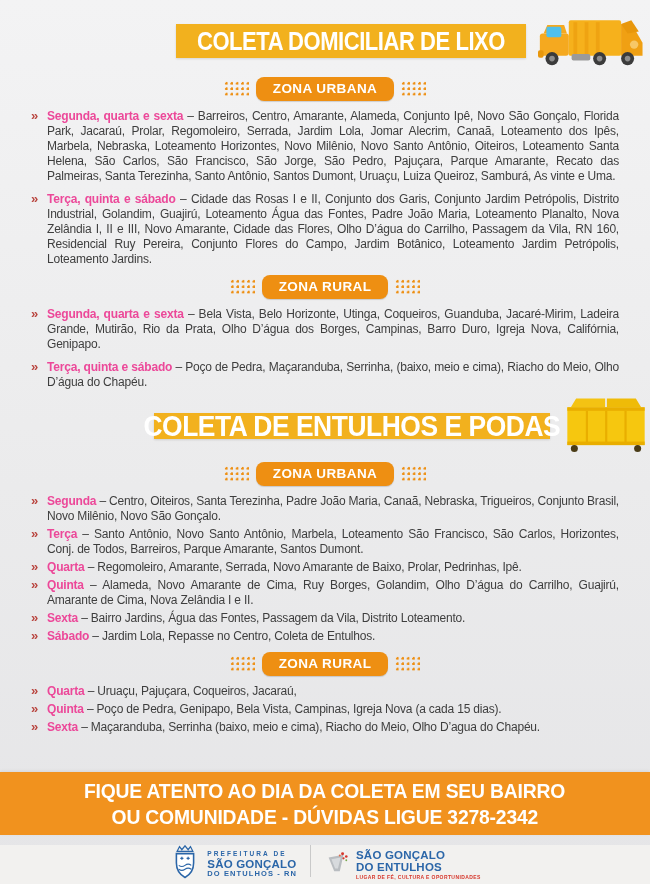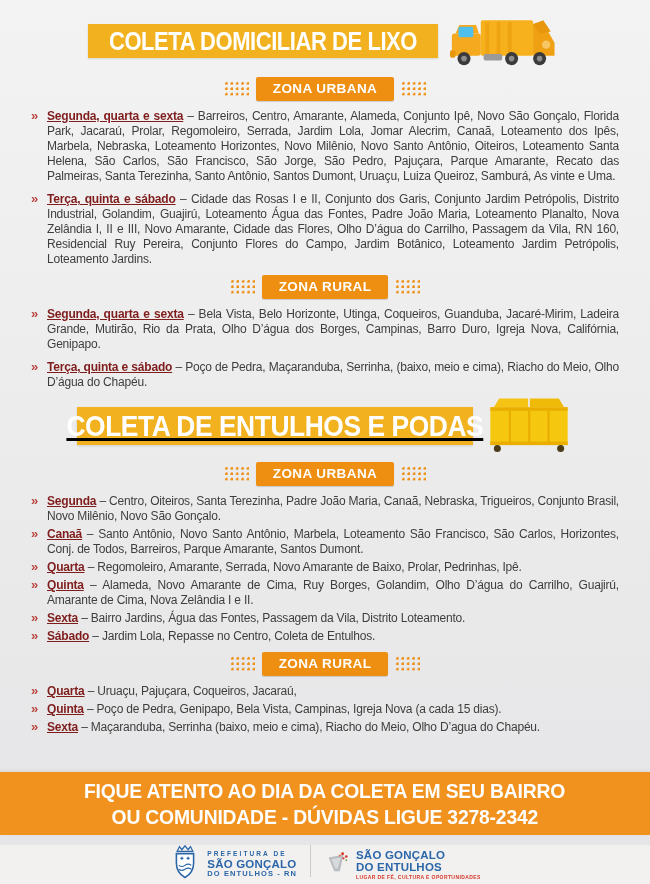--- a/index.html
+++ b/index.html
@@ -6,48 +6,48 @@
   html,body { width:650px; height:884px; }
   body {
     font-family:"Liberation Sans", sans-serif;
     background:linear-gradient(180deg,#f3f3f4 0%,#ebebec 55%,#e5e5e7 100%);
     overflow:hidden;
   }
   .page { position:relative; width:650px; height:884px; }
   .content { position:absolute; top:0; left:0; right:0; bottom:112px; overflow:hidden; padding-top:13px; }
 
   
-  .header-row { display:flex; align-items:center; justify-content:center; gap:12px; height:56px; }
+  .header-row { display:flex; align-items:center; justify-content:flex-end; gap:12px; height:56px; }
   .banner { background:#F2B11E; display:flex; align-items:center; justify-content:center; box-shadow:0 1px 2px rgba(0,0,0,.12); }
   .banner-1 { width:350px; height:34px; }
-  .banner-2 { width:396px; height:38px;text-decoration:underline; }
+  .banner-2 { width:396px; height:26px; }
   .banner-text { color:#fff; font-weight:700; white-space:nowrap; transform:scaleX(.88); letter-spacing:-.5px; }
   .banner-1 .banner-text { font-size:25px; }
   .banner-2 .banner-text { font-size:30px; }
 
   
   .badge-row { display:flex; align-items:center; justify-content:center; gap:7px; margin:8px 0; }
   .dots {
     width:25px; height:17px;
     background-image:radial-gradient(circle at 2.5px 2.5px, #EE8F12 1.25px, transparent 1.55px);
     background-size:5.4px 5.4px;
   }
   .badge {
     background:#EE8F12; color:#fff; font-weight:700; font-size:13.5px;
-    padding:4px 17px 5px; border-radius:2px; letter-spacing:.4px; white-space:nowrap;
+    padding:4px 17px 5px; border-radius:8px; letter-spacing:.4px; white-space:nowrap;
     box-shadow:0 1px 1px rgba(0,0,0,.15);
   }
 
   
   .list { margin:0 31px; }
   .item { position:relative; padding-left:16px; text-align:justify; font-size:12px; line-height:15px; color:#3E3E3E; letter-spacing:-.2px; }
   .list-loose .item { margin-bottom:8px; }
   .list-tight .item { margin-bottom:3px; }
   .chev { position:absolute; left:0; top:-1px; font-size:13px; font-weight:700; color:#B9453F; }
-  .day { font-weight:700; color:#7f1d1d;text-decoration:underline; }
+  .day { font-weight:700; color:#ec4899; }
 
   .mt6 { margin-top:6px; }
 
   
   .footer-band {
     position:absolute; left:0; right:0; bottom:49px; height:63px; background:#F1921E;
     display:flex; flex-direction:column; align-items:center; justify-content:center;
     box-shadow:0 -1px 3px rgba(0,0,0,.08);
   }
   .footer-line { color:#fff; font-weight:700; font-size:21px; line-height:26px; letter-spacing:-.2px; transform:scaleX(.92); white-space:nowrap; }
@@ -166,21 +166,21 @@
     </div>
 
     <div class="list list-tight">
       <div class="item">
         <span class="chev">»</span>
         <span class="day">Segunda</span>
         <span>– Centro, Oiteiros, Santa Terezinha, Padre João Maria, Canaã, Nebraska, Trigueiros, Conjunto Brasil, Novo Milênio, Novo São Gonçalo.</span>
       </div>
       <div class="item">
         <span class="chev">»</span>
-        <span class="day">Canaã</span>
+        <span class="day">Terça</span>
         <span>– Santo Antônio, Novo Santo Antônio, Marbela, Loteamento São Francisco, São Carlos, Horizontes, Conj. de Todos, Barreiros, Parque Amarante, Santos Dumont.</span>
       </div>
       <div class="item">
         <span class="chev">»</span>
         <span class="day">Quarta</span>
         <span>– Regomoleiro, Amarante, Serrada, Novo Amarante de Baixo, Prolar, Pedrinhas, Ipê.</span>
       </div>
       <div class="item">
         <span class="chev">»</span>
         <span class="day">Quinta</span>

